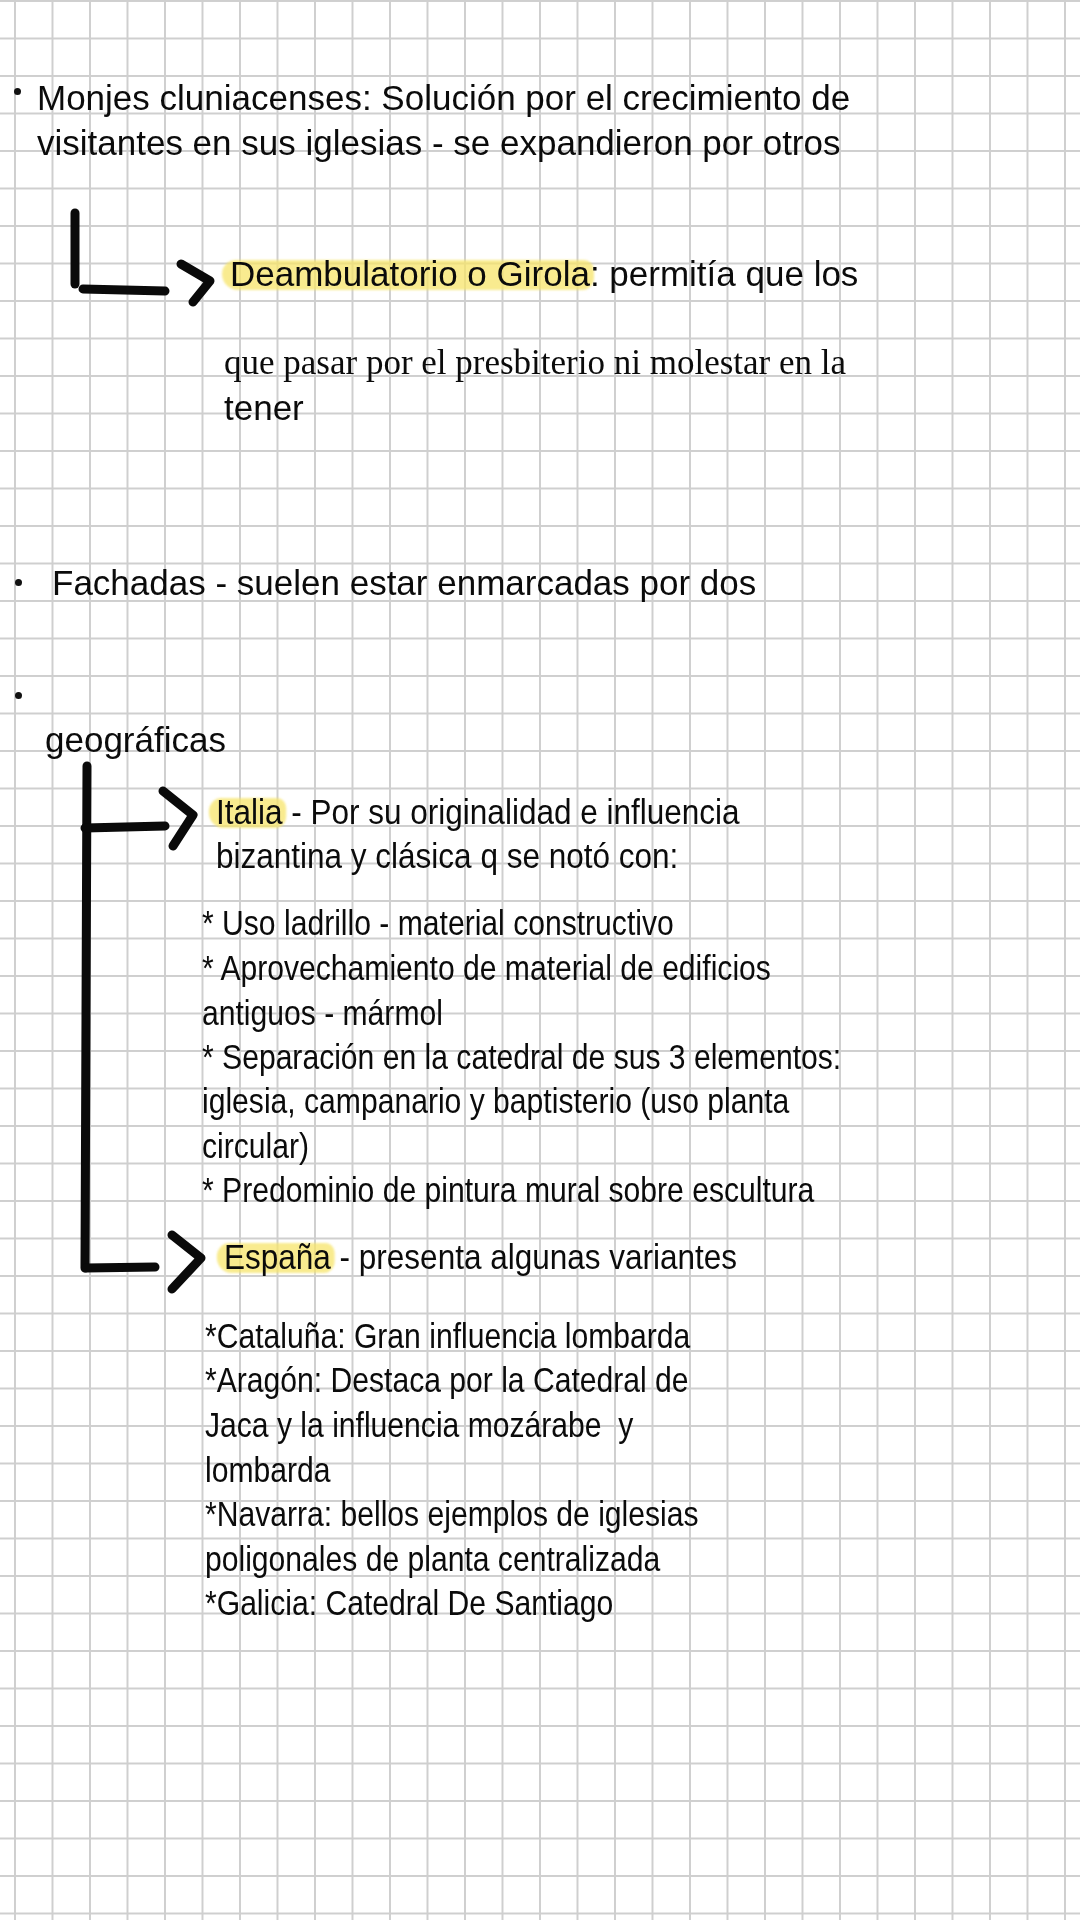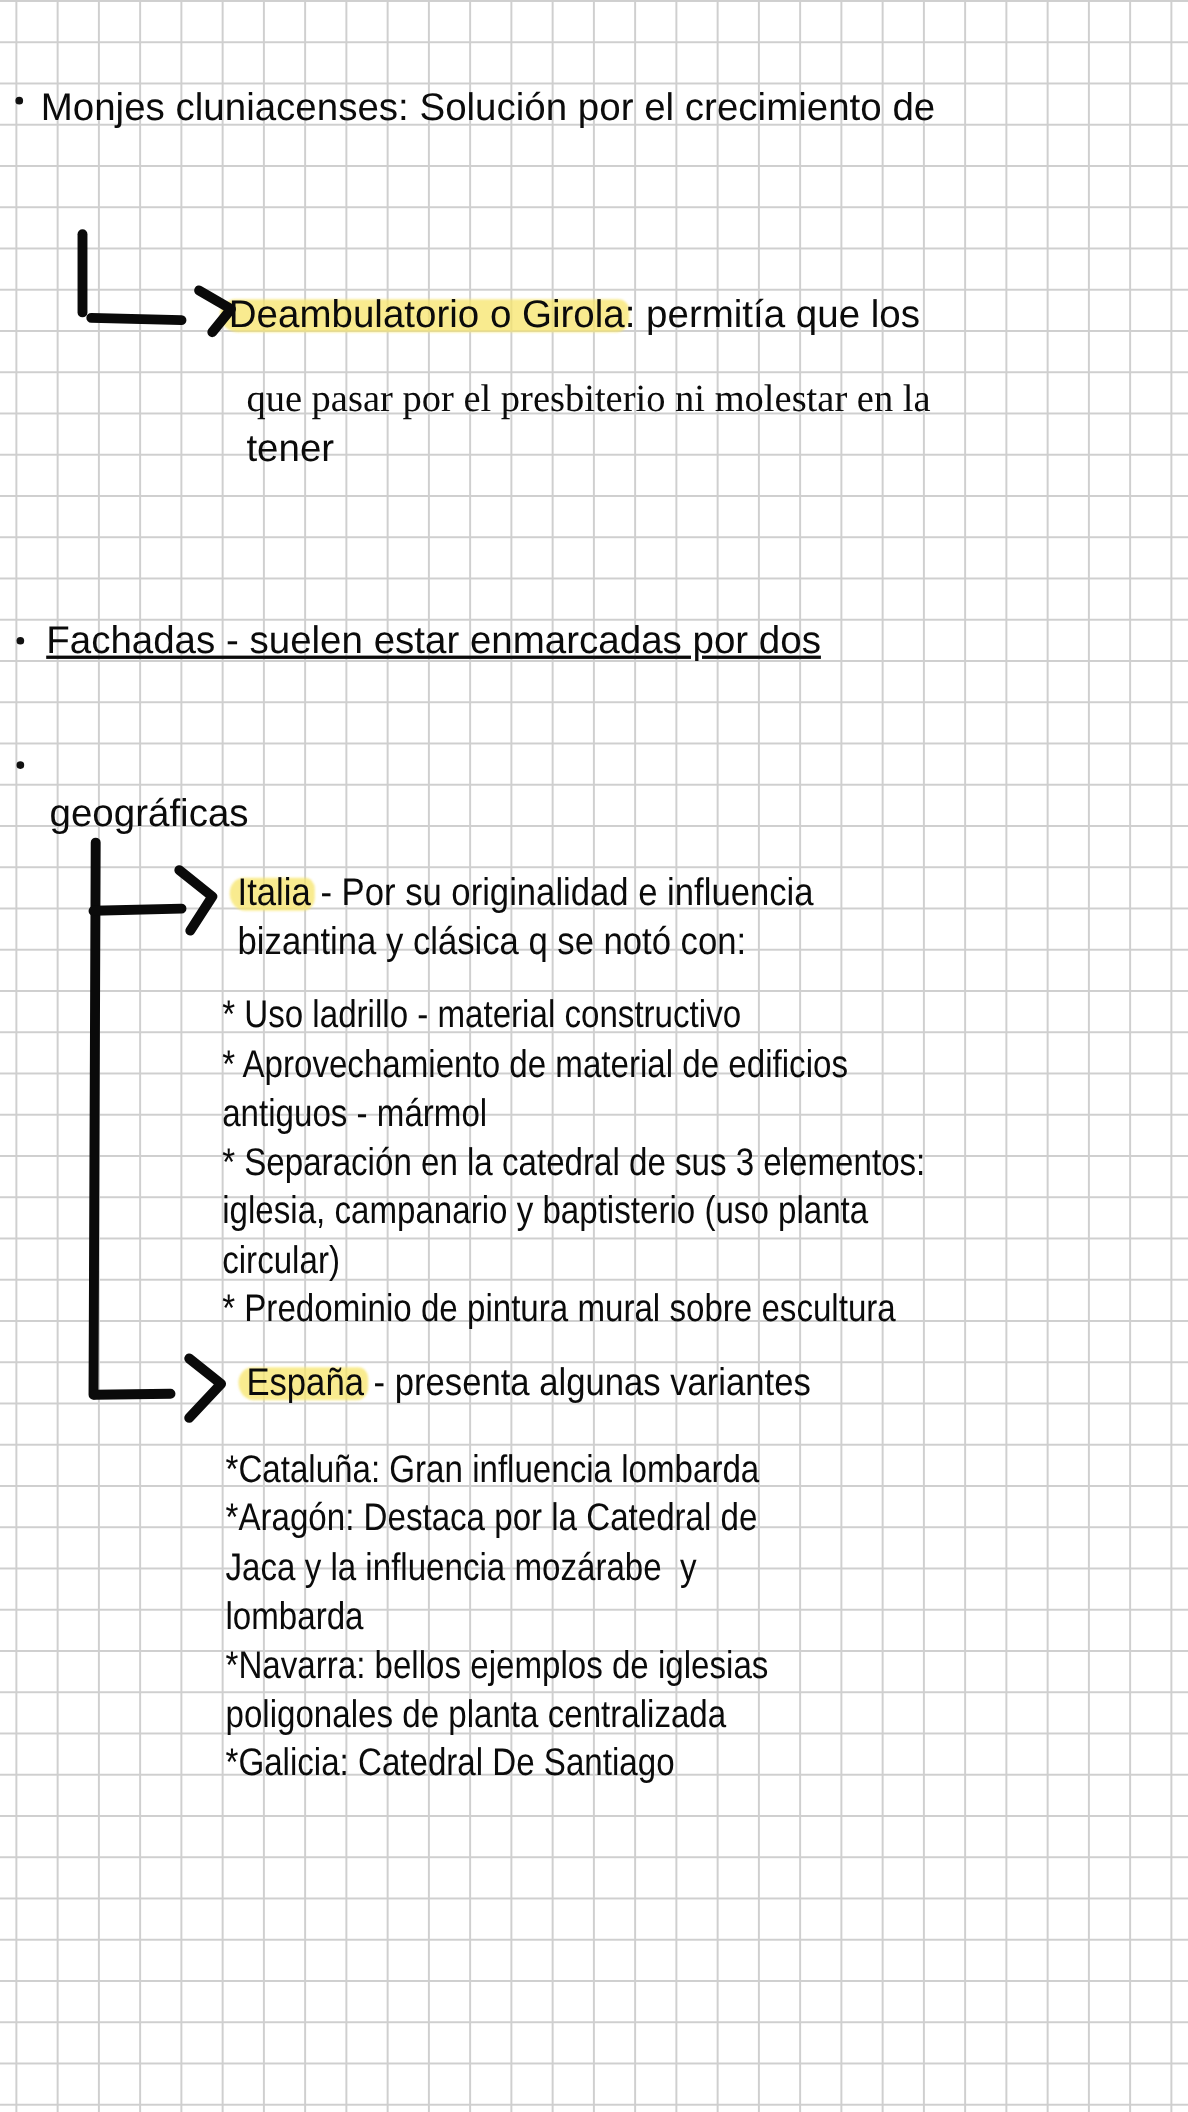--- a/index.html
+++ b/index.html
@@ -46,28 +46,29 @@
       <path d="M87 766 L85 1268"></path>
       <path d="M85 828 L165 826"></path>
       <path d="M163 791 L193 815 L173 846"></path>
       <path d="M86 1268 L155 1267"></path>
       <path d="M172 1235 L201 1258 L172 1289"></path>
     </g>
   </svg>
 
   <div class="bullet" style="left:14px; top:88px; width:7px; height:7px;"></div>
   <div class="line" style="left:37px; top:76px;">Monjes cluniacenses: Solución por el crecimiento de</div>
+  <div class="line" style="left:37px; top:121px;">visitantes en sus iglesias - se expandieron por otros</div>
 
-  <div class="line" style="left:208px; top:252px;margin-top:12px;"><span class="hl">Deambulatorio o Girola</span><span>: permitía que los</span></div>
+  <div class="line" style="left:230px; top:252px;"><span class="hl">Deambulatorio o Girola</span><span>: permitía que los</span></div>
   <div class="line" style="left:224px; top:341px;font-family:Liberation Serif, serif;">que pasar por el presbiterio ni molestar en la</div>
   <div class="line" style="left:224px; top:386px;">tener</div>
 
 
   <div class="bullet" style="left:15px; top:579px; width:7px; height:7px;"></div>
-  <div class="line" style="left:42px; top:561px;text-decoration:underline;">Fachadas - suelen estar enmarcadas por dos</div>
+  <div class="line" style="left:52px; top:561px;">Fachadas - suelen estar enmarcadas por dos</div>
 
   <div class="bullet" style="left:15px; top:692px; width:7px; height:7px;"></div>
   <div class="line" style="left:45px; top:718px;">geográficas</div>
 
   <div class="line cond" style="left:216px; top:790px;"><span class="hl">Italia</span><span> - Por su originalidad e influencia</span></div>
   <div class="line cond" style="left:216px; top:834px;">bizantina y clásica q se notó con:</div>
 
   <div class="line cond2" style="left:202px; top:901px;">* Uso ladrillo - material constructivo</div>
   <div class="line cond2" style="left:202px; top:946px;">* Aprovechamiento de material de edificios</div>
   <div class="line cond2" style="left:202px; top:991px;">antiguos - mármol</div>

